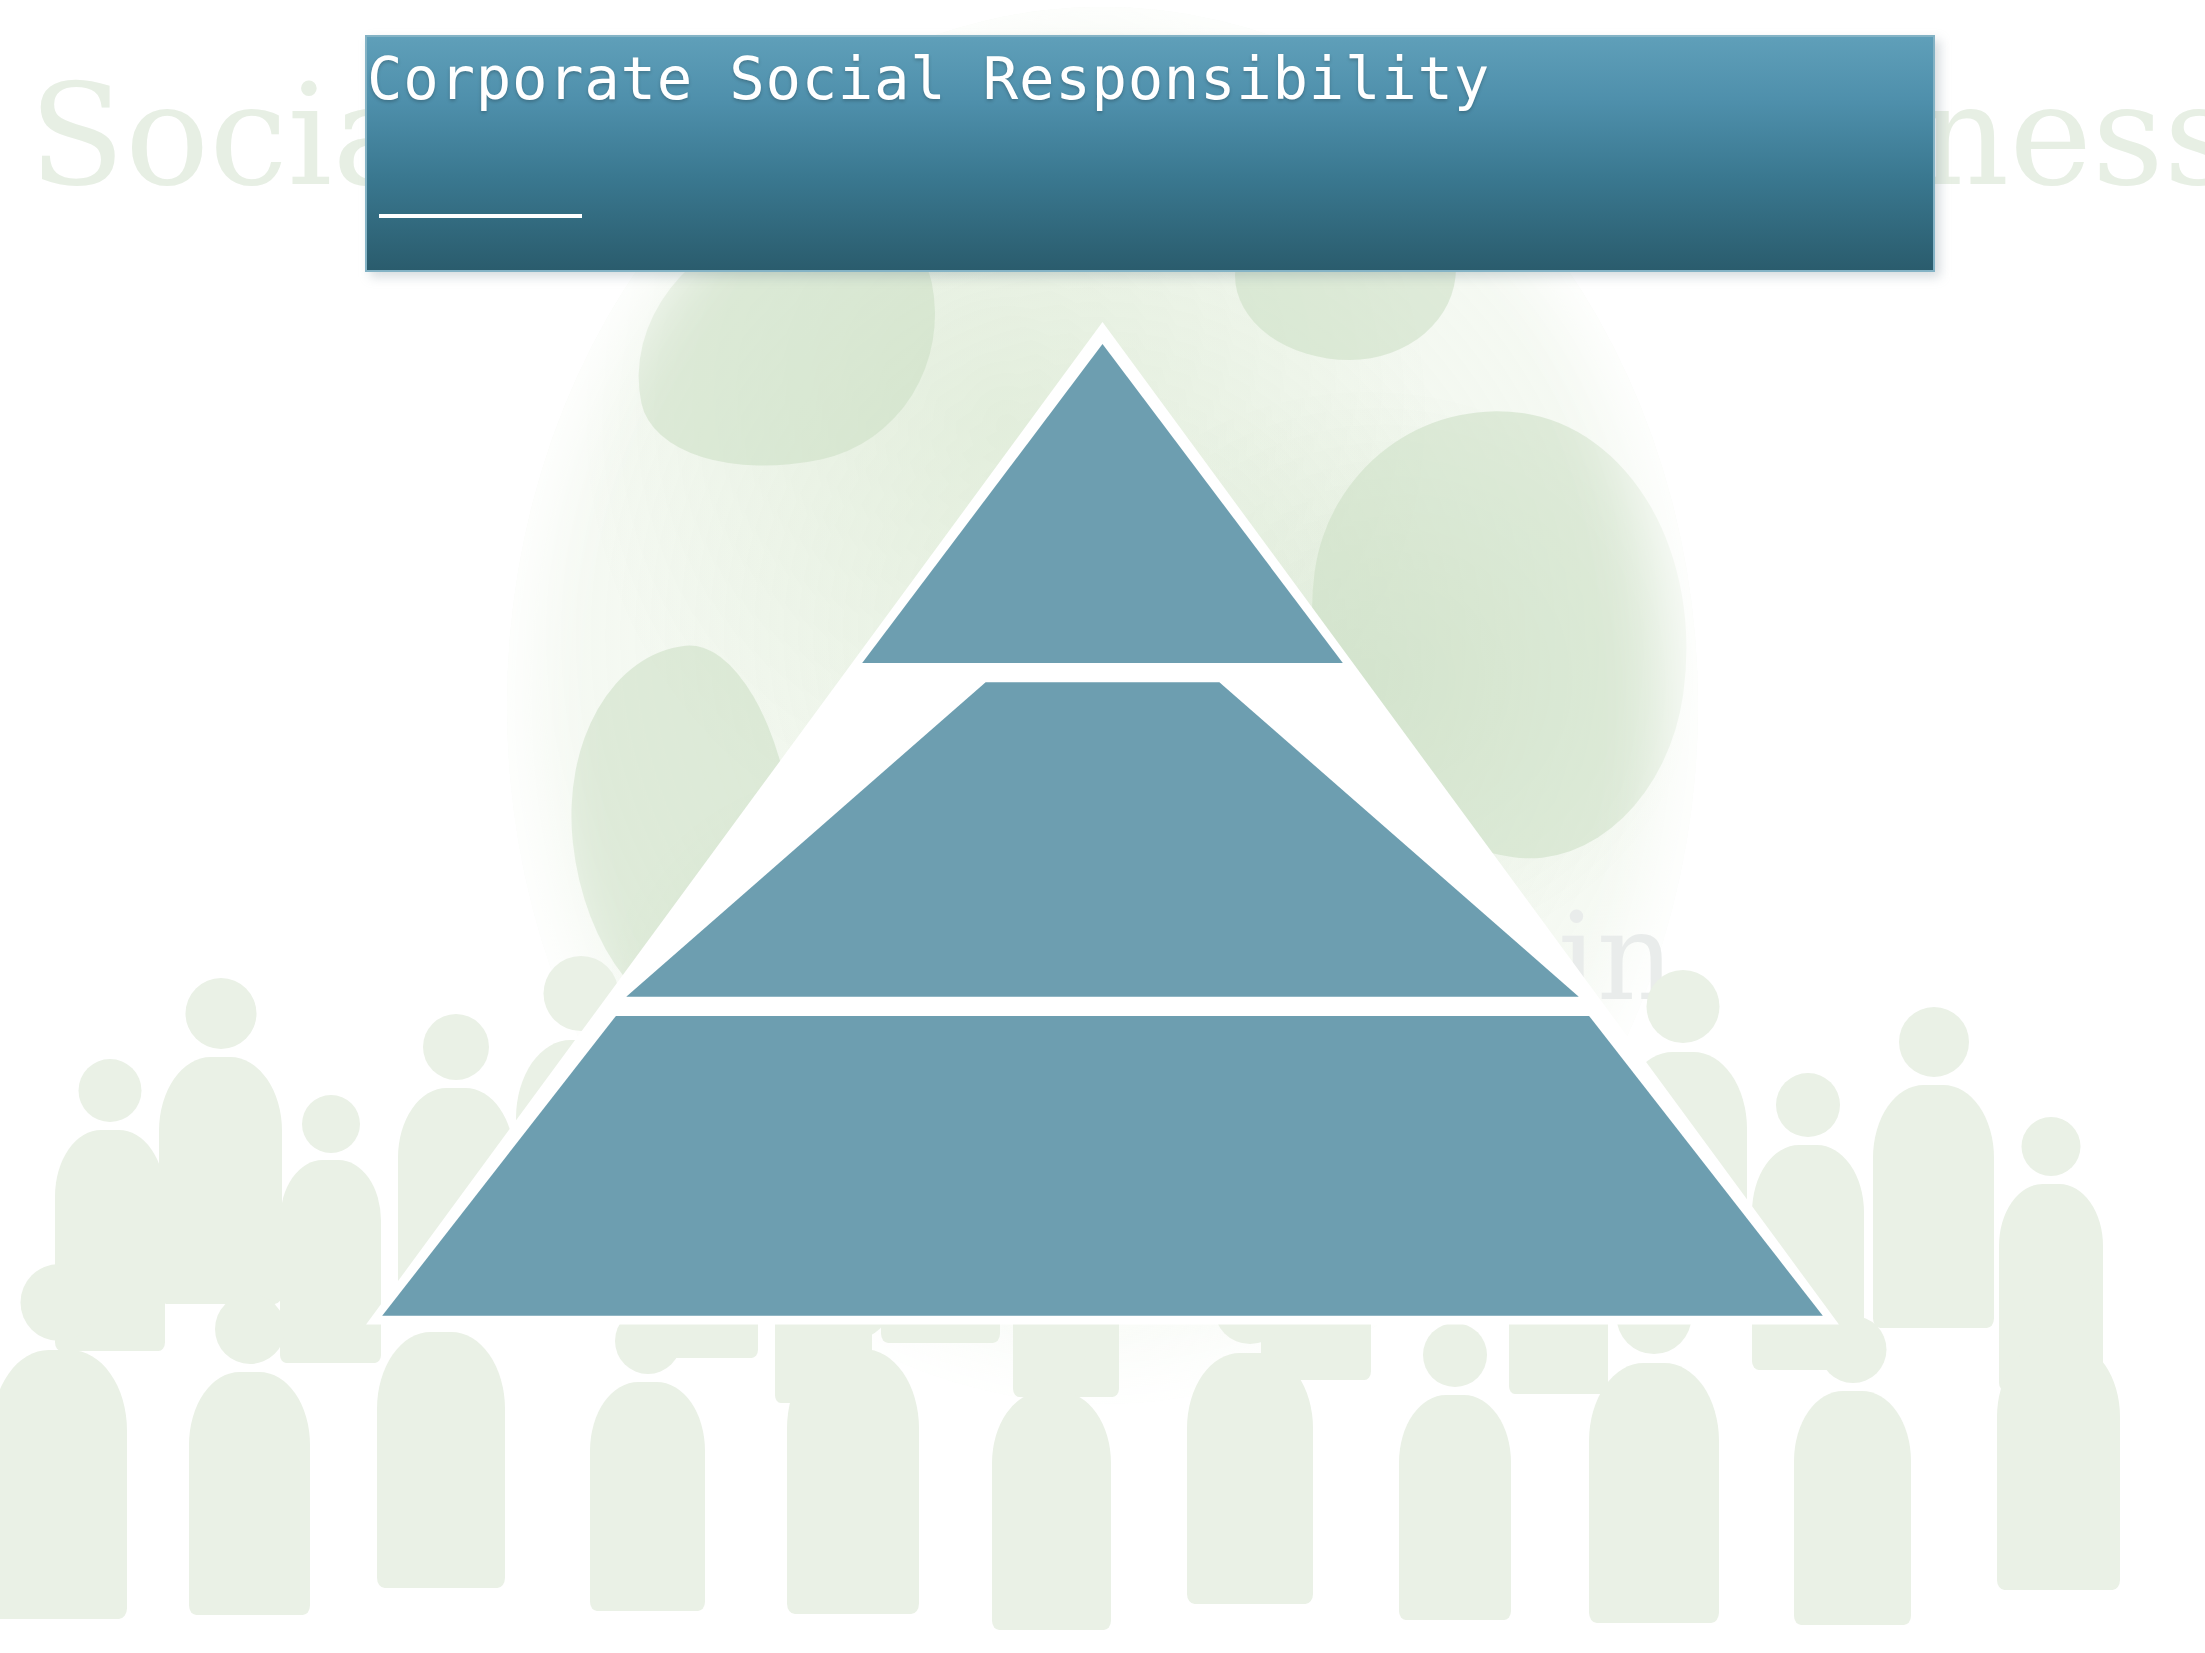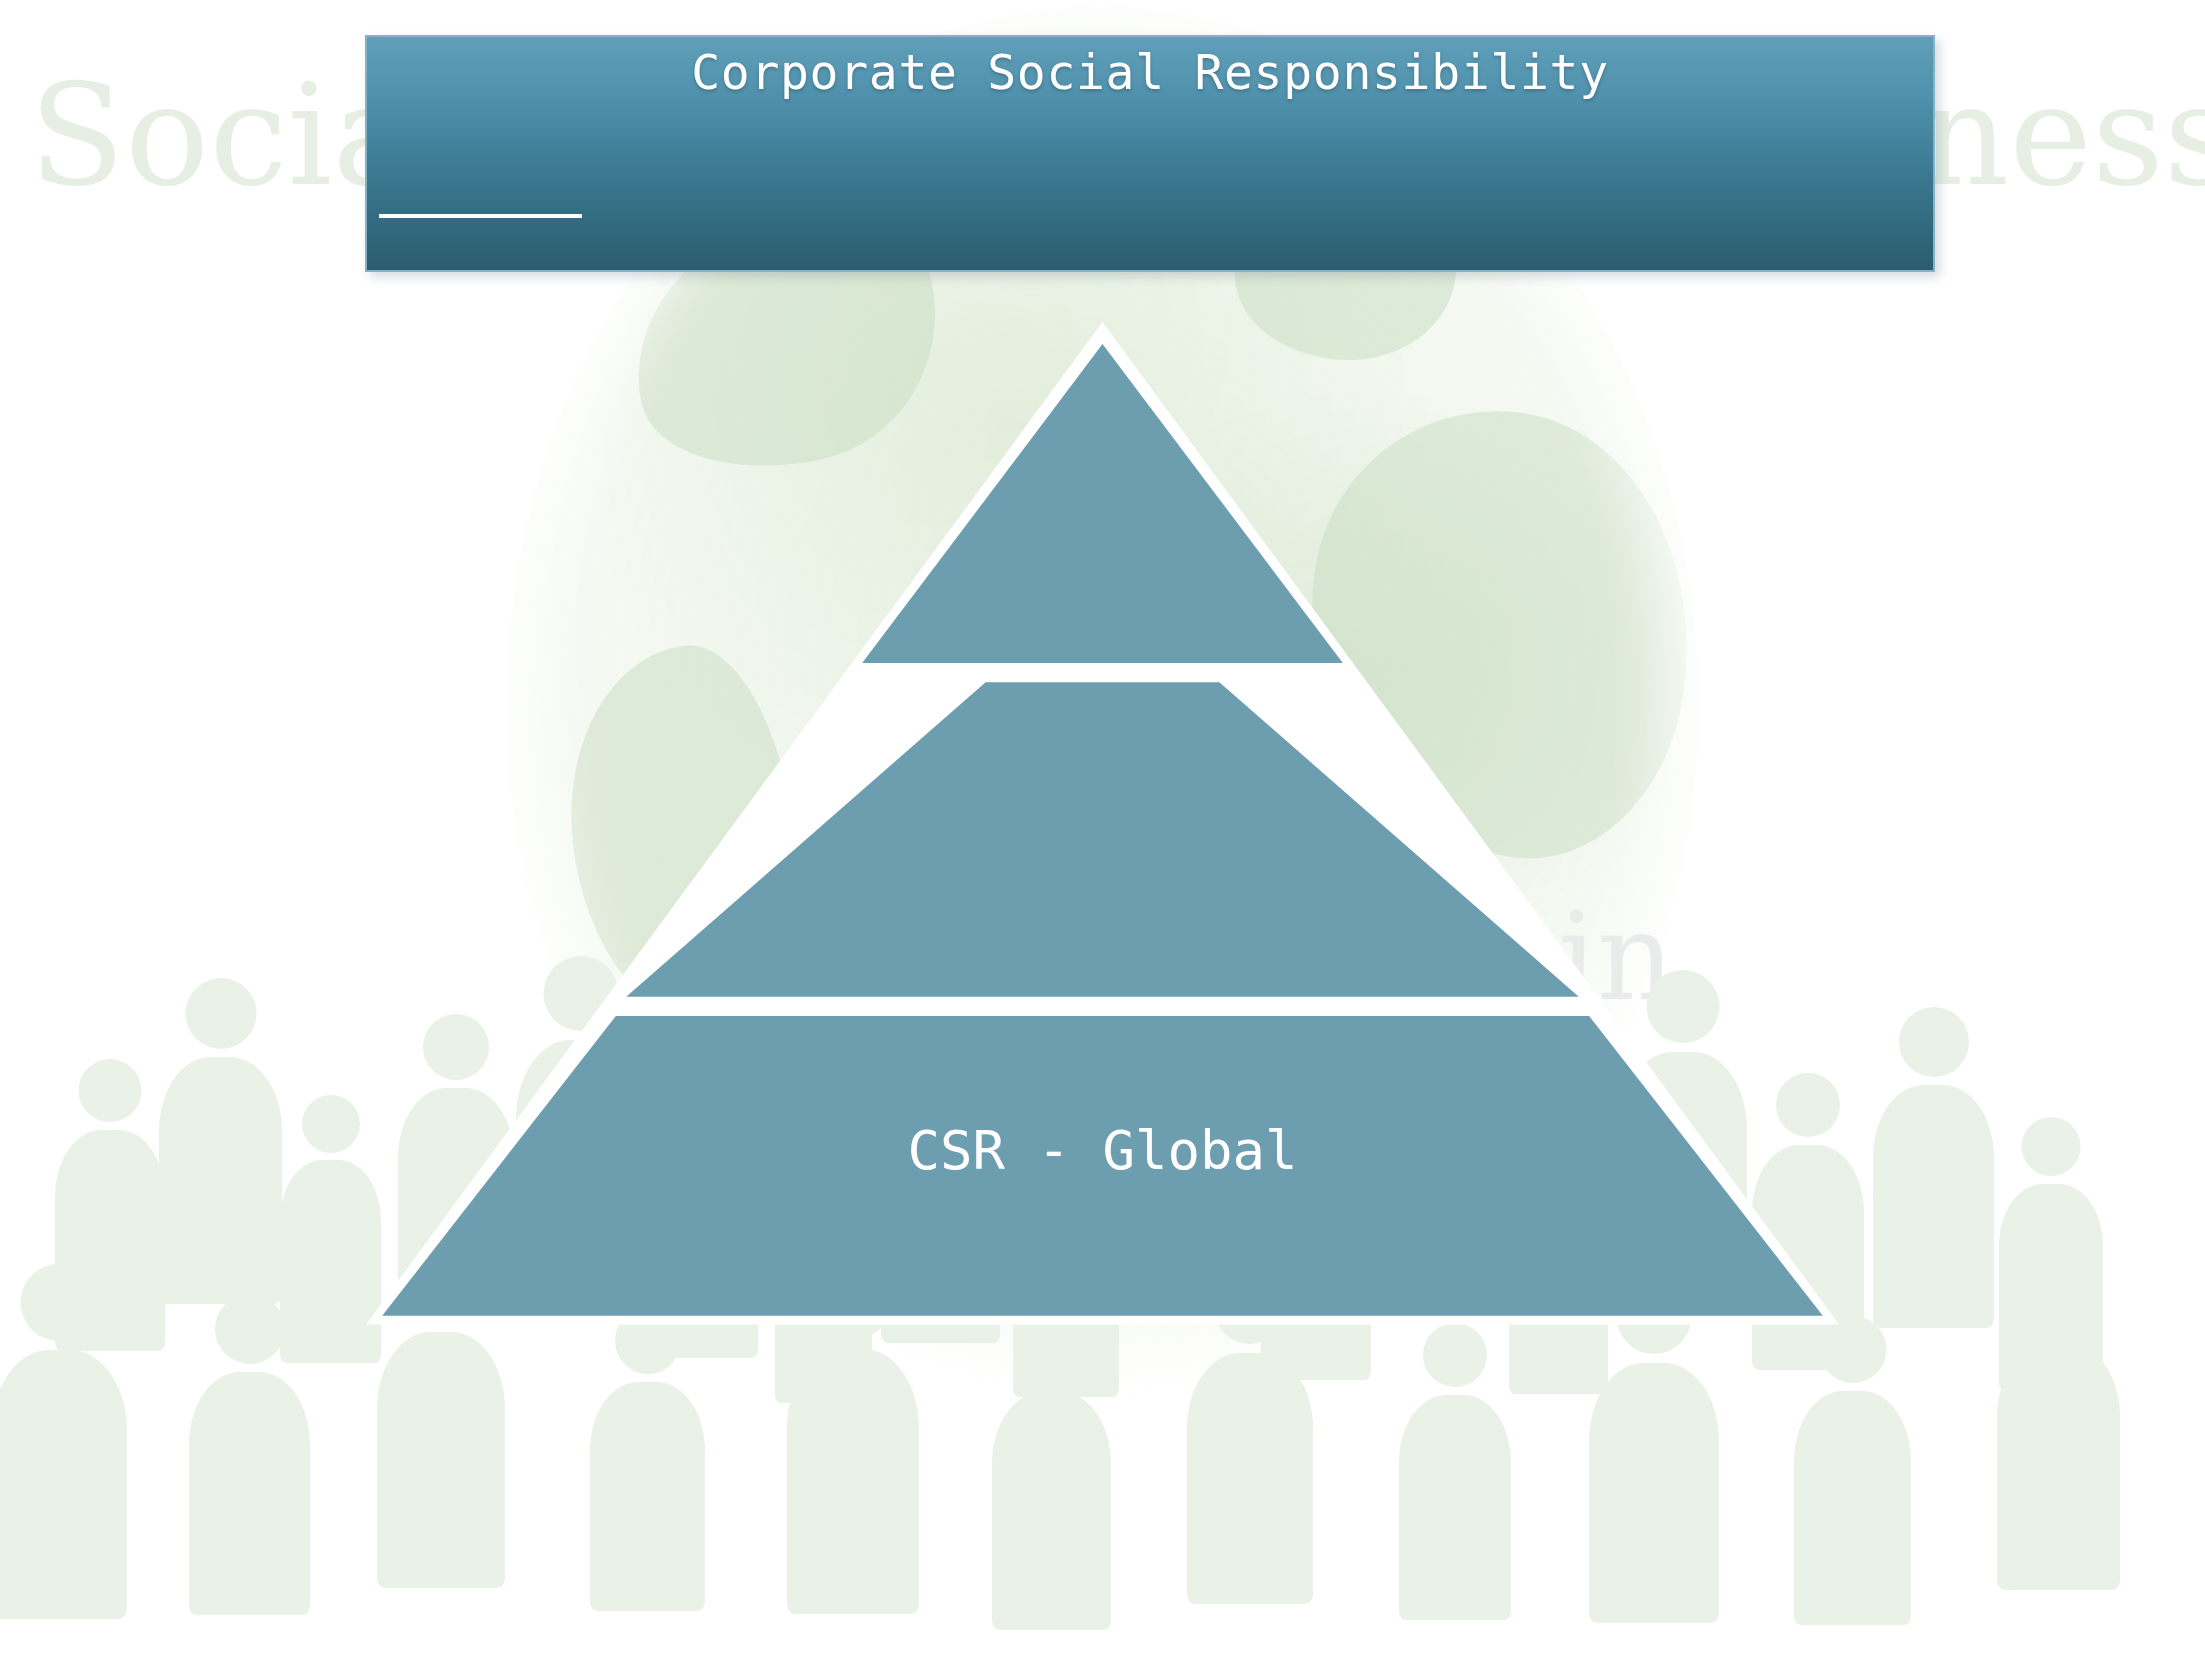--- a/index.html
+++ b/index.html
@@ -106,24 +106,23 @@
     background: linear-gradient(180deg, #5f9fb9 0%, #4e8fab 28%, #3a7890 60%, #2a5c6d 100%);
     border: 2.2px solid #84b3c5;
     box-sizing: border-box;
     display: flex;
     align-items: flex-start;
     justify-content: center;
   }
   .title-text {
     margin-top: 7.4px;
     width: 100%;
-    text-align: center;
     color: #ffffff;
     font-family: "DejaVu Sans Mono", "Liberation Mono", monospace;
-    font-size: 48px;
+    font-size: 59px;
     line-height: 1.18;
     letter-spacing: 0.7px;
     text-shadow: 0 1.5px 3.7px rgba(0,0,0,0.22);
   }
   .title-accent {
     position: absolute;
     left: 379px;
     top: 214px;
     width: 203px;
     height: 3.7px;
@@ -323,17 +322,16 @@
 
     <polygon id="py-outline" points="1500,438 2502,1802 498,1802" fill="#ffffff"></polygon>
 
     <polygon id="py-tier3" points="838,1382 2162,1382 2480,1790 520,1790" fill="#6d9eb0"></polygon>
 
     <polygon id="py-tier2" points="1341,928 1659,928 2148,1356 852,1356" fill="#6d9eb0"></polygon>
 
     <polygon id="py-tier1" points="1500,468 1827,902 1173,902" fill="#6d9eb0"></polygon>
   </svg>
 
-  <div class="tier-label tier3-label">CSR - Global</div>
 
 
 </div>
 
 
 </body></html>

